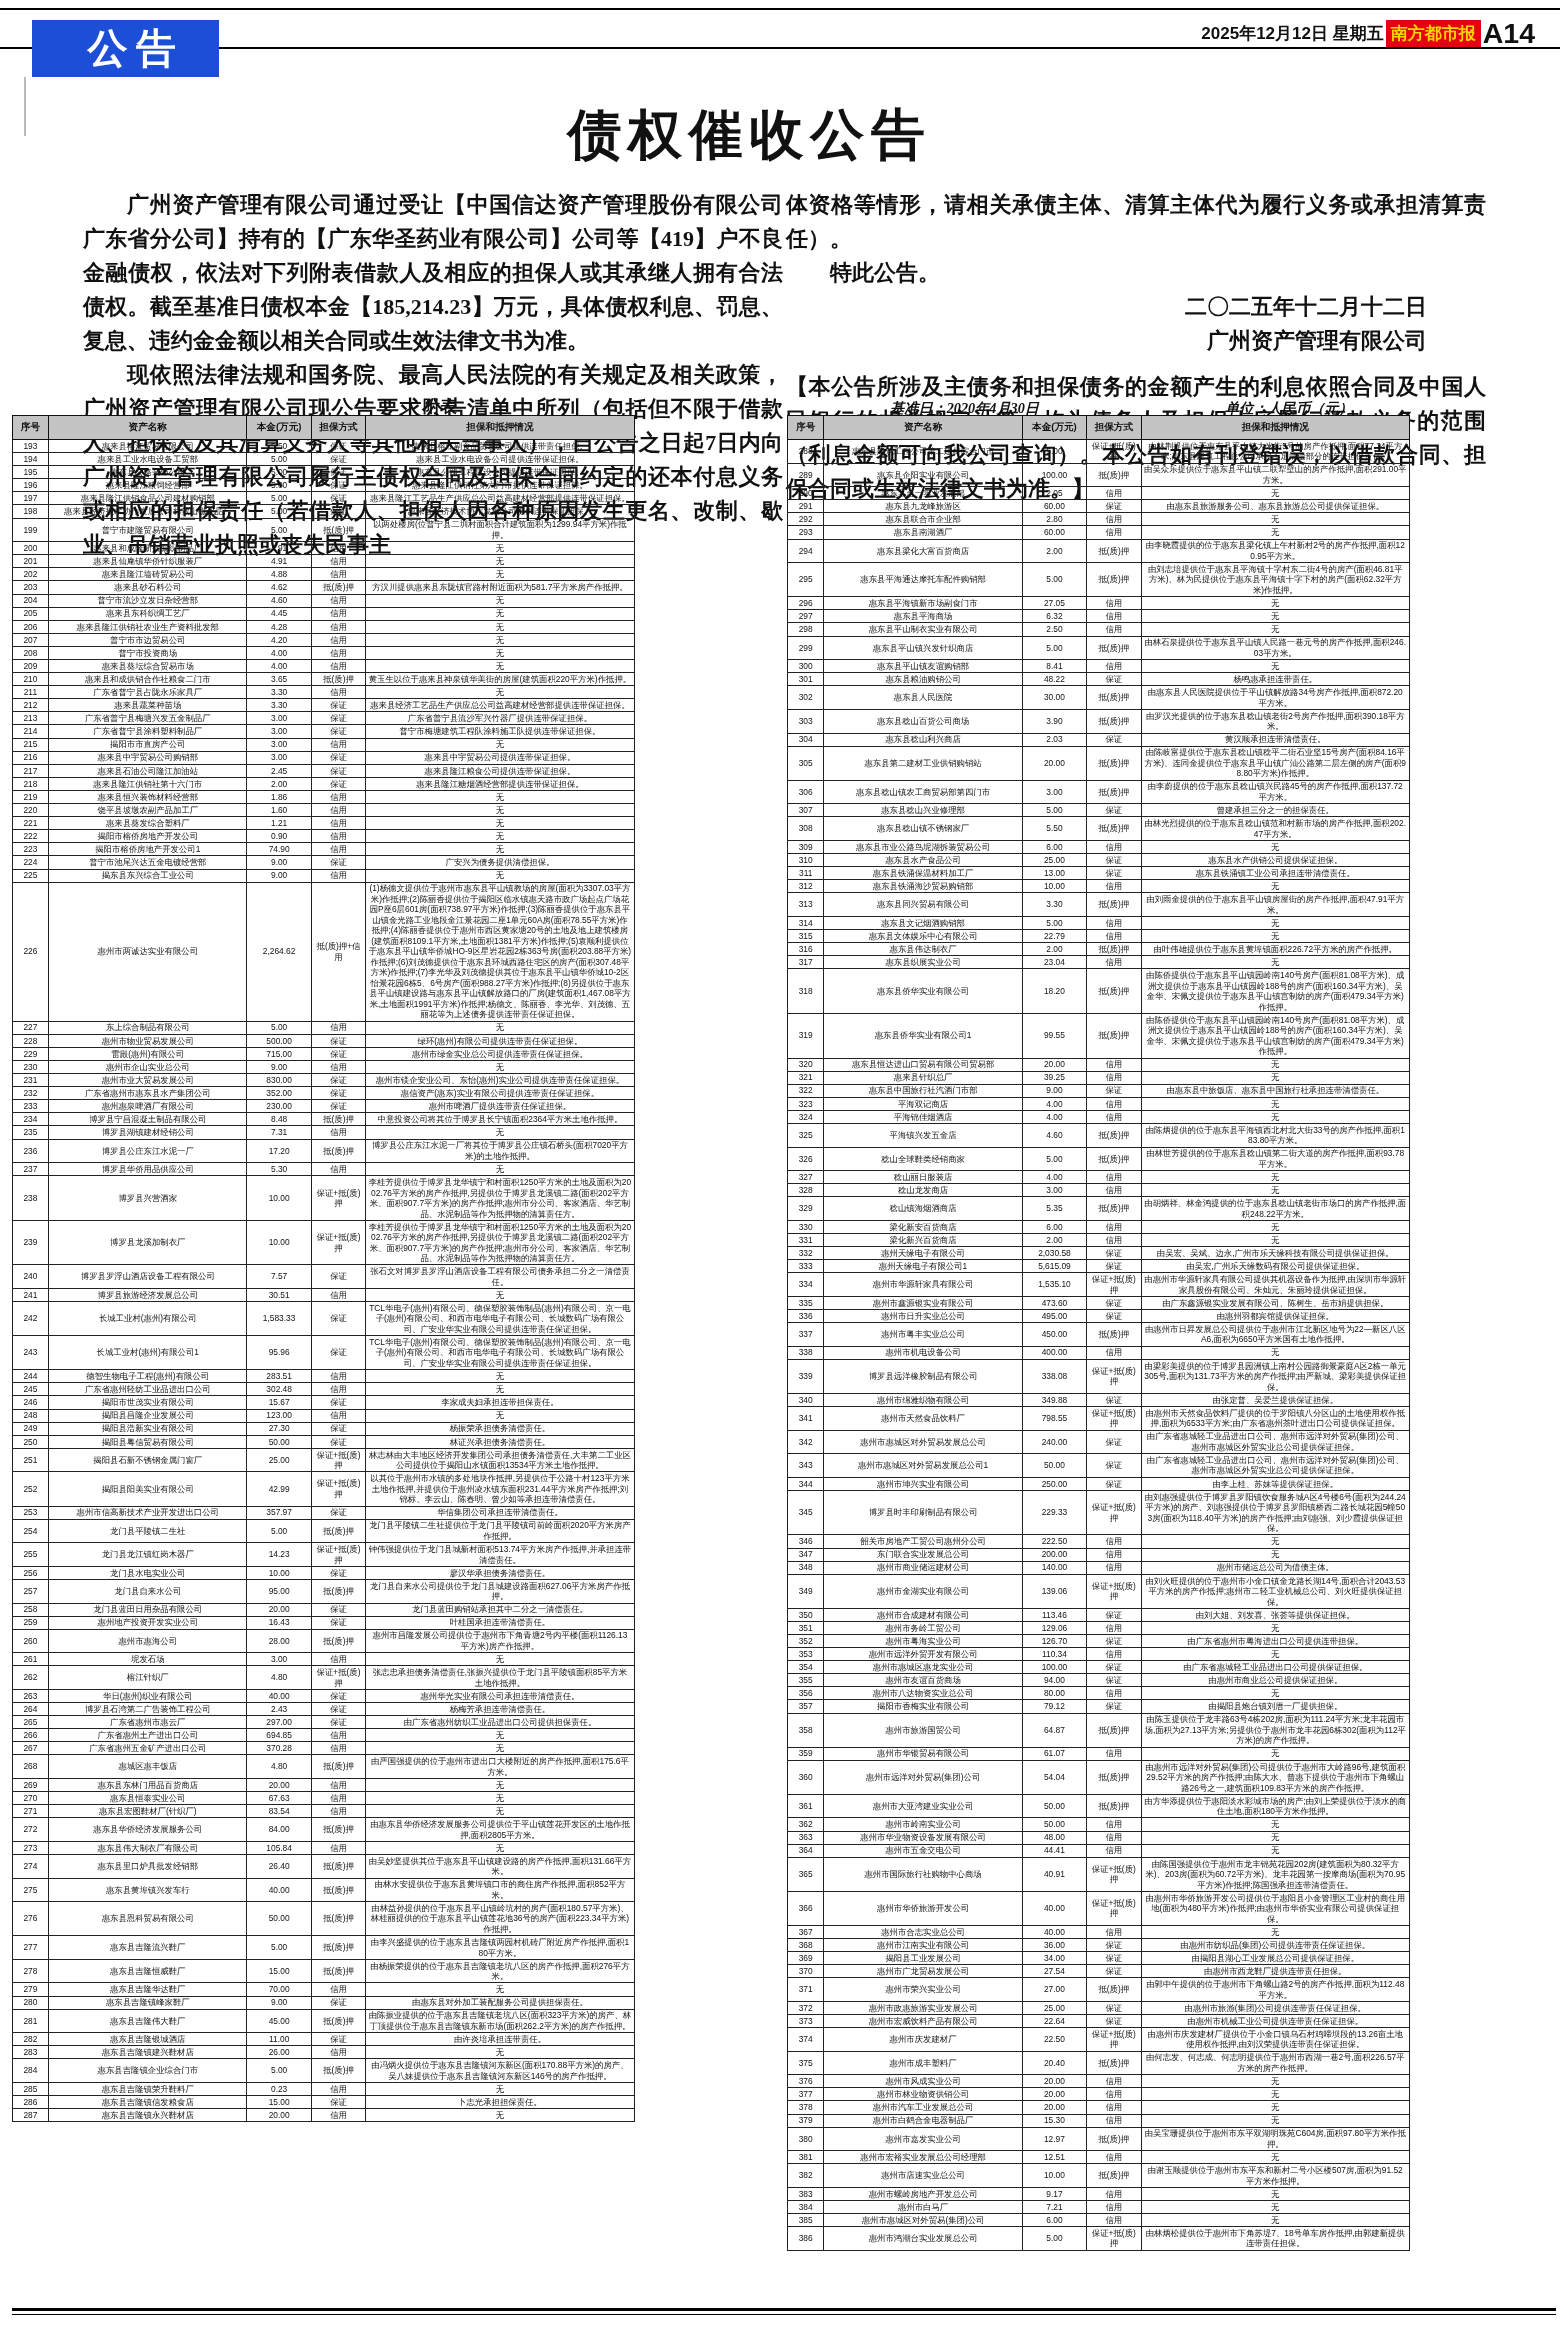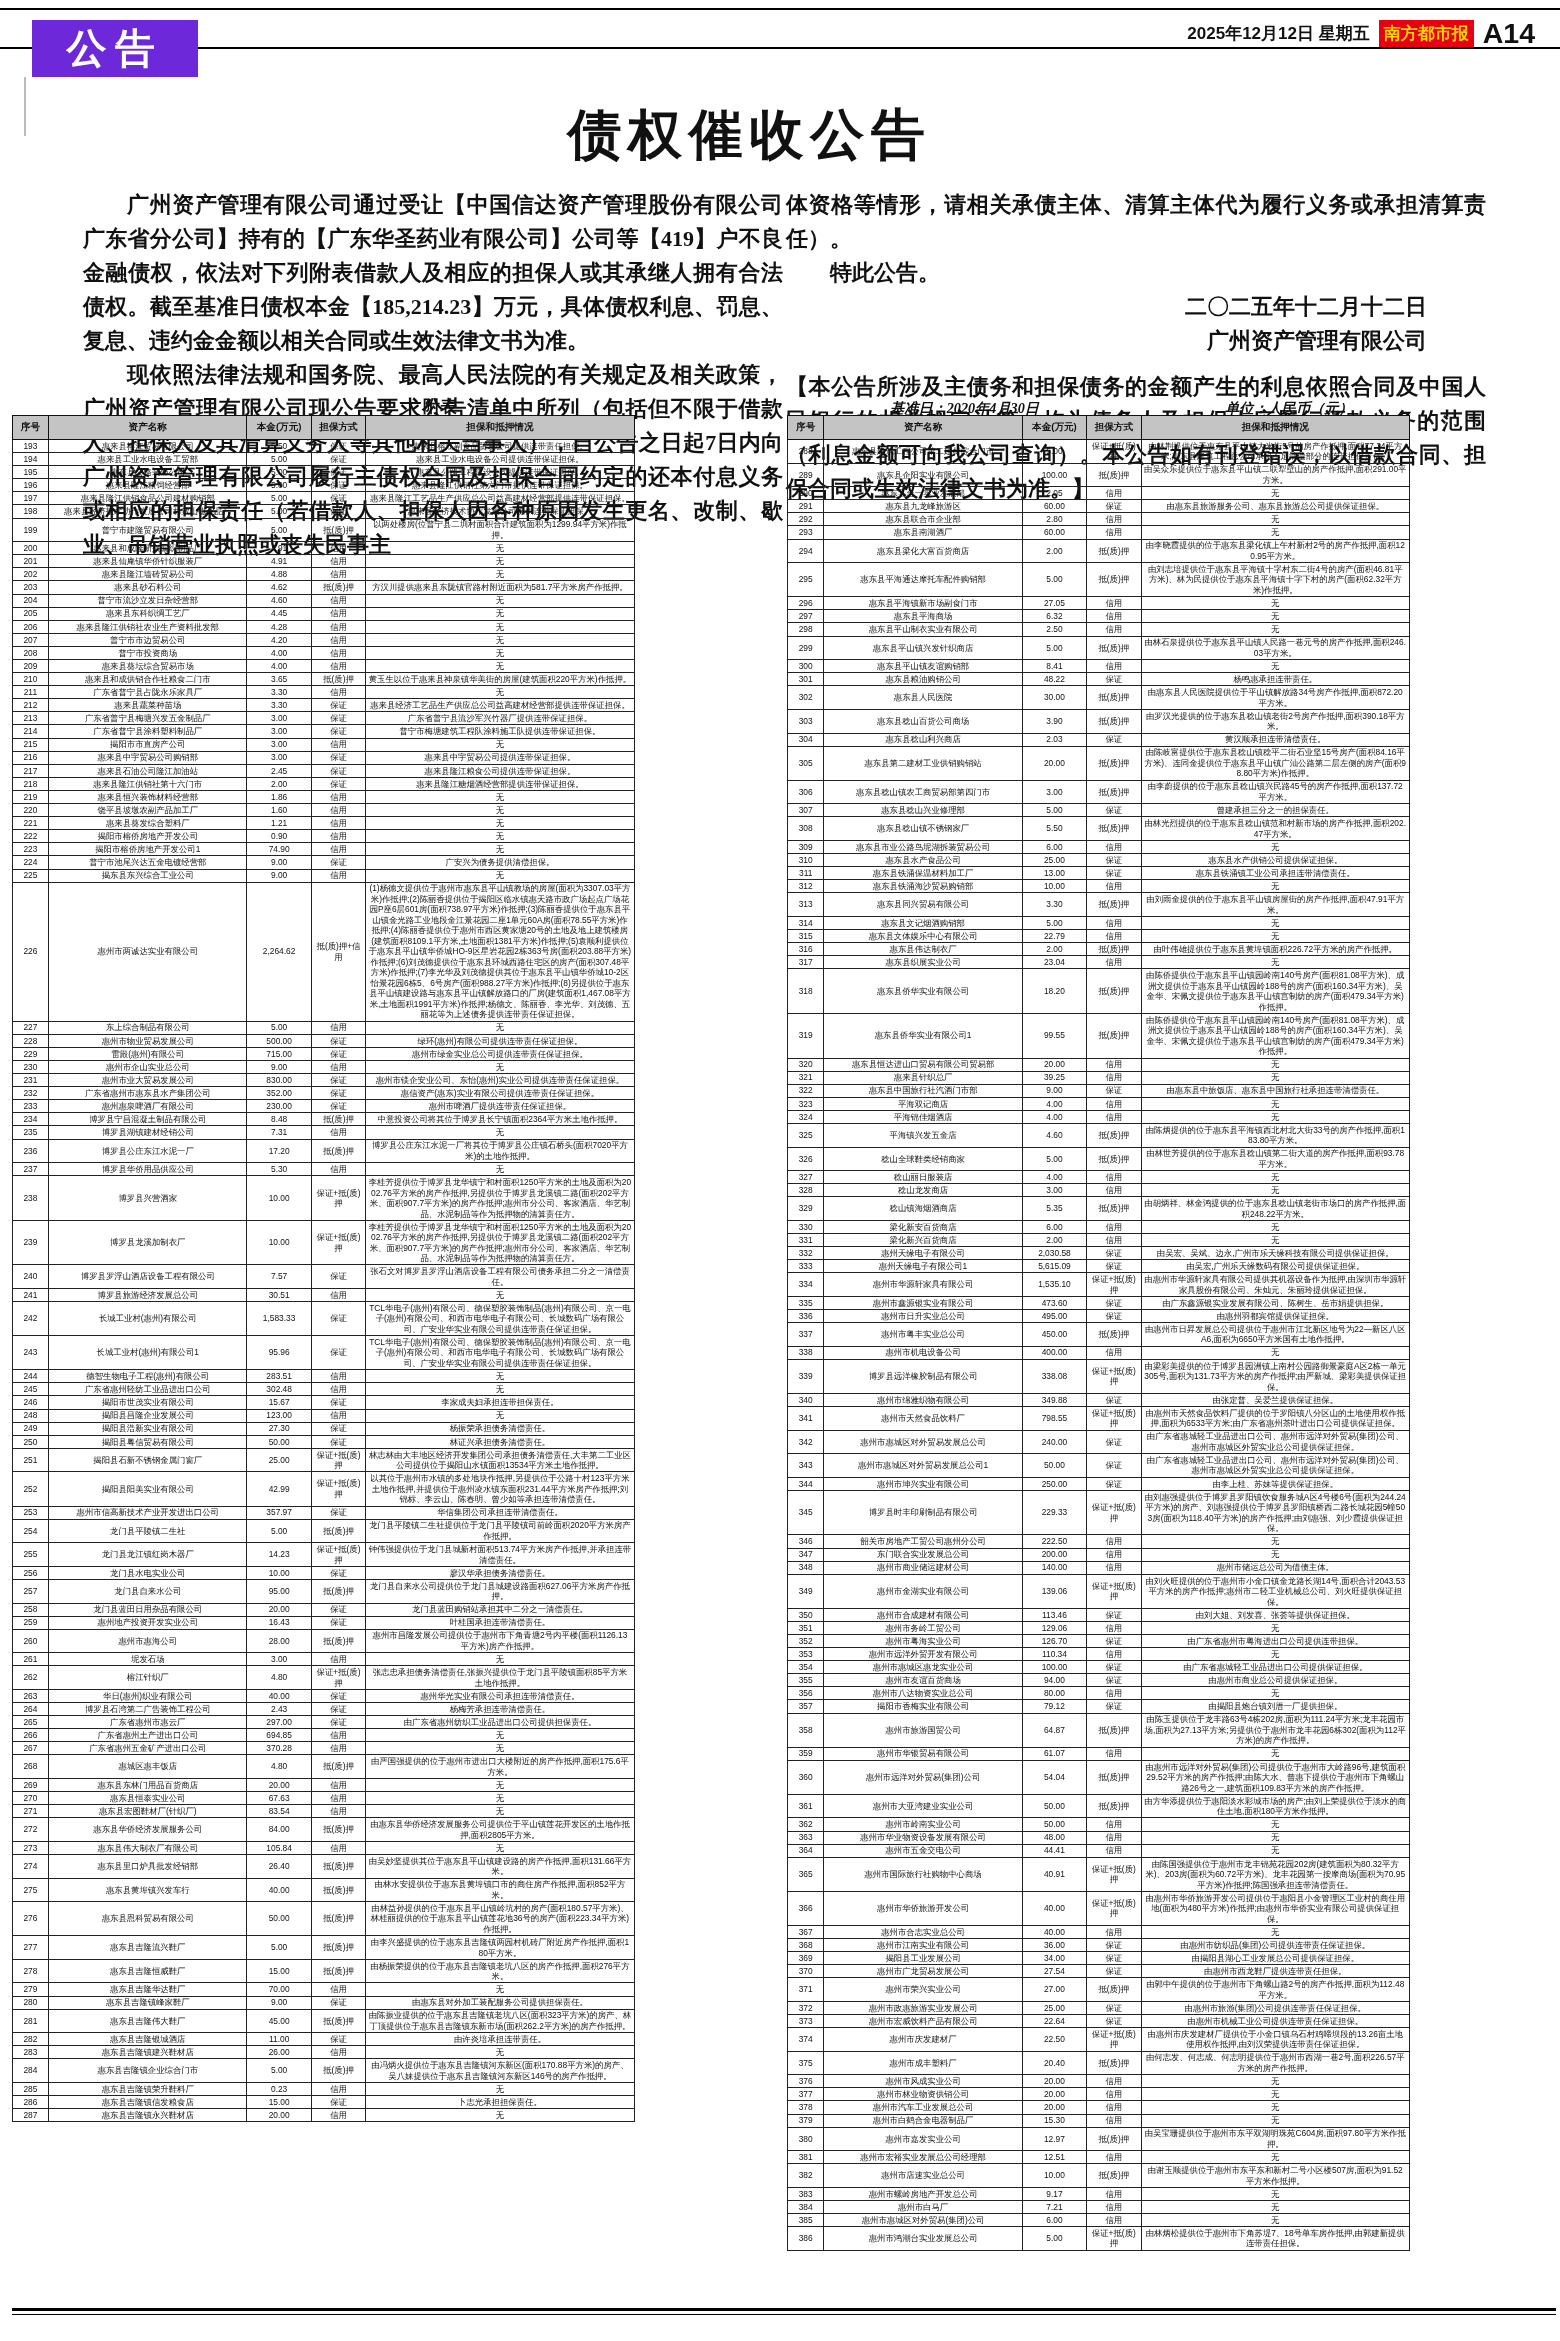--- a/index.html
+++ b/index.html
@@ -2,24 +2,24 @@
 <html style="font-size:13.4px"><head>
 <meta charset="utf-8">
 <style>
   html,body{margin:0;padding:0;background:#888;}
   #page{position:relative;width:1560px;height:2342px;background:#fff;overflow:hidden;
         font-family:"Liberation Serif",serif;color:#111;}
   .rule{position:absolute;background:#000;}
   
   #top-rule{left:0;top:8.4px;width:1560px;height:1.7px;}
   #head-rule{left:0;top:47px;width:1560px;height:1.7px;}
-  #section-badge{position:absolute;left:32px;top:20px;width:166px;height:57px;background:#6d28d9;
+  #section-badge{position:absolute;left:32px;top:20px;width:166px;height:57px;background:#1d4ed8;
     color:#fff;font-weight:bold;font-size:40px;letter-spacing:8.4px;display:flex;align-items:center;
-    justify-content:center;font-family:"Liberation Sans",sans-serif;z-index:3;}
-  #head-right{position:absolute;right:25px;top:17px;display:flex;align-items:center;gap:9px;z-index:3;margin-left:32px;}
+    justify-content:center;font-family:"Liberation Sans",sans-serif;z-index:3;padding-left:21px;}
+  #head-right{position:absolute;right:25px;top:17px;display:flex;align-items:center;gap:2px;z-index:3;margin-left:32px;}
   #date-text{font-size:17px;font-weight:bold;font-family:"Liberation Sans",sans-serif;}
   #masthead{background:#e60012;color:#ffd400;font-weight:bold;font-size:17px;padding:1.7px 5px;
     font-family:Liberation Mono, monospace;}
   #page-no{font-size:28.5px;font-weight:900;font-family:"Liberation Sans",sans-serif;}
   
   #notice-title{position:absolute;left:0;top:99px;width:1499px;text-align:center;font-size:54px;
     font-weight:900;letter-spacing:6.7px;}
   .intro-col{position:absolute;top:188px;width:700px;font-size:22px;line-height:34px;
     text-align:justify;font-weight:bold;}
   #intro-left{left:83px;}

